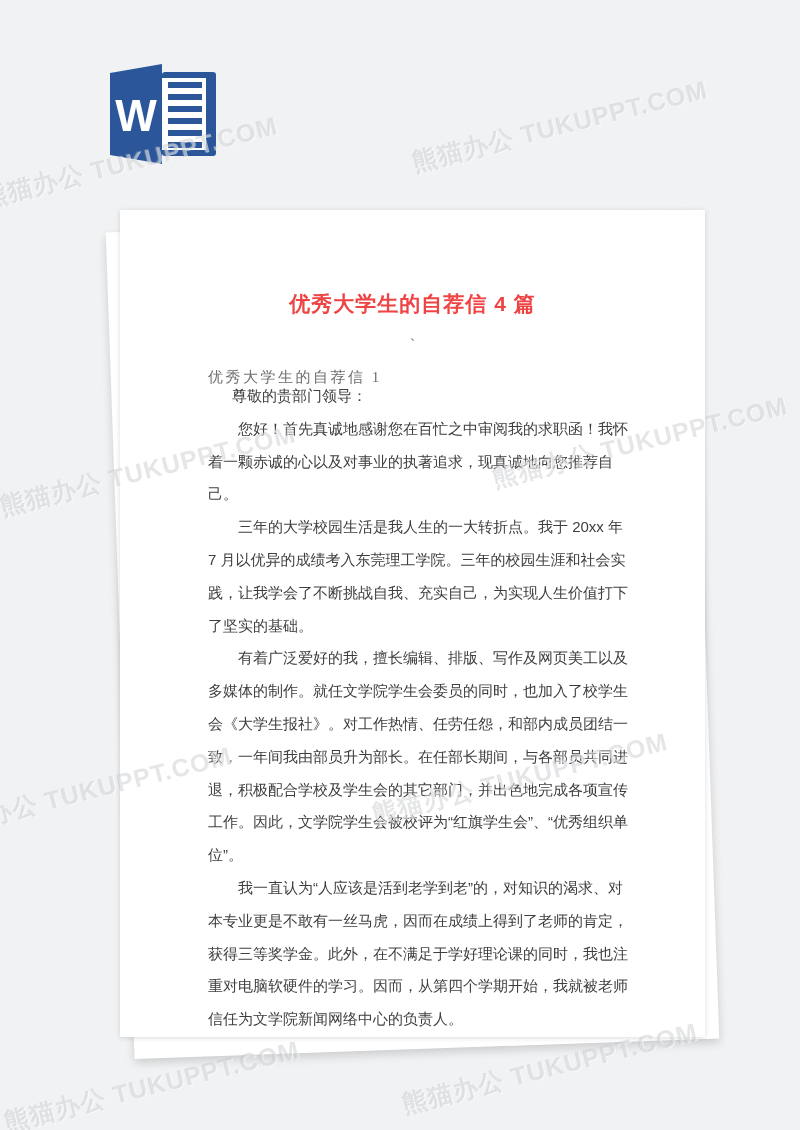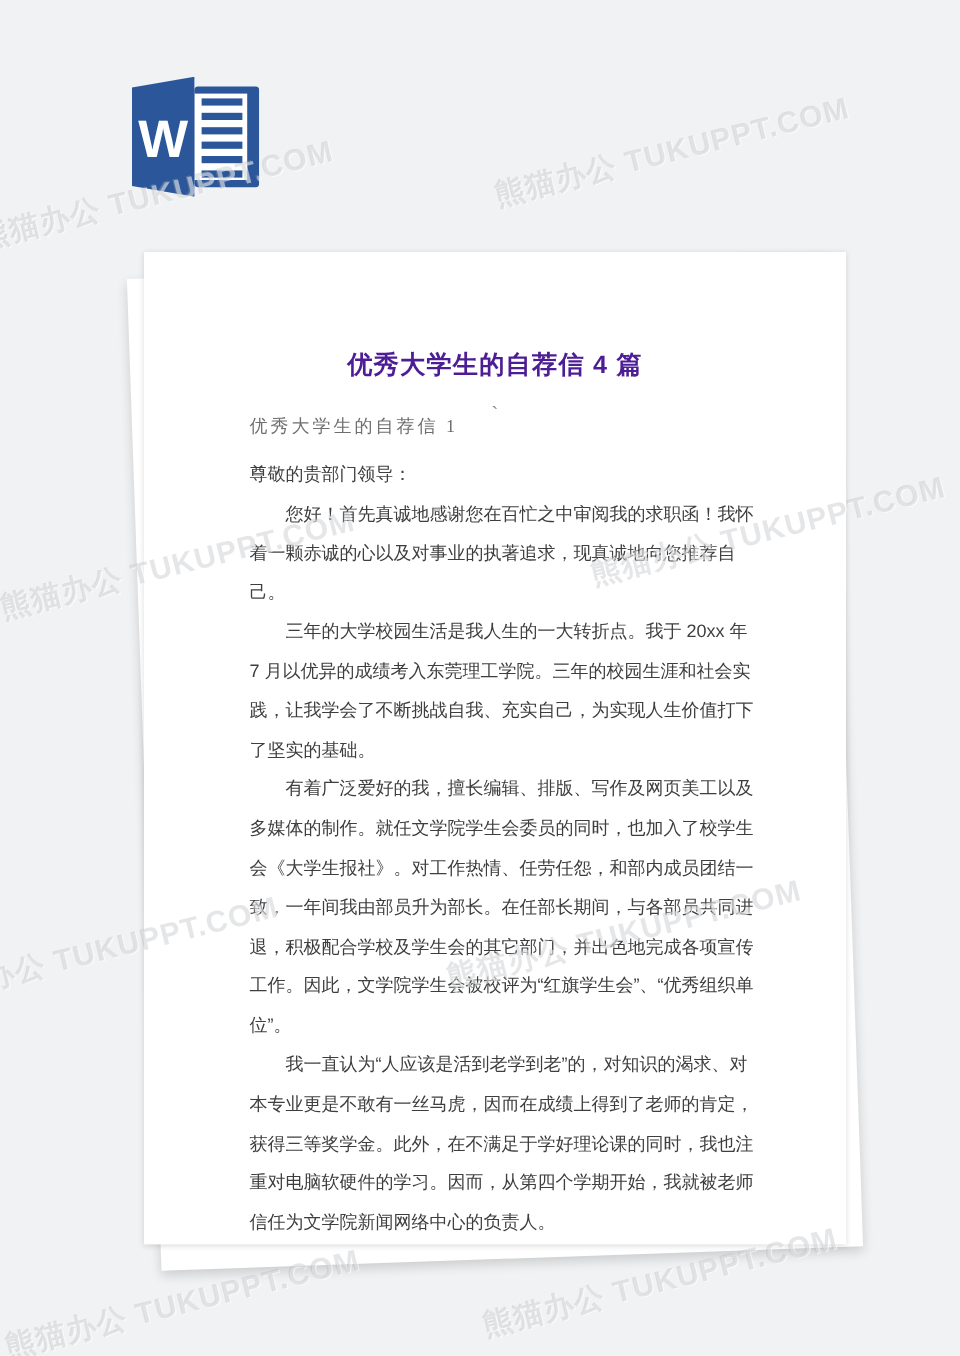--- a/index.html
+++ b/index.html
@@ -49,51 +49,51 @@
     overflow:hidden;
   }
 
   
   .doc-heading{
     position:absolute;left:0;top:80px;
     width:100%;
     text-align:center;
     font-size:21px;
     font-weight:bold;
-    color:#4c1d95;
+    color:#ef4444;
     letter-spacing:1px;
   }
   .tick-mark{
     position:absolute;left:0;top:126px;
     width:100%;
     text-align:center;
     font-size:17px;
     color:#8a8a8a;
   }
   .doc-subtitle{
-    position:absolute;left:88px;top:136px;
+    position:absolute;left:88px;top:158px;
     font-family:"Liberation Serif","DejaVu Serif",serif;
     font-size:15px;
     color:#6f6f6f;
     letter-spacing:2.5px;
   }
   .doc-body{
     position:absolute;left:88px;top:170px;
     width:420px;
     font-size:15px;
     line-height:32.8px;
     color:#3e3e3e;
     text-align:left;
   }
   .doc-body p{
     margin:0;
     text-indent:2em;
     word-break:break-all;
   }
-  .doc-body p.no-indent{text-indent:0;}
+  .doc-body p.no-indent{text-indent:0;margin-left:24px;}
 
   
   .wm{
     position:absolute;
     white-space:nowrap;
     font-size:25px;
     font-weight:bold;
     color:rgba(170,173,178,0.30);
     text-shadow:1px 1px 0 rgba(255,255,255,0.55);
     transform:translate(-50%,-50%) rotate(-14deg);

